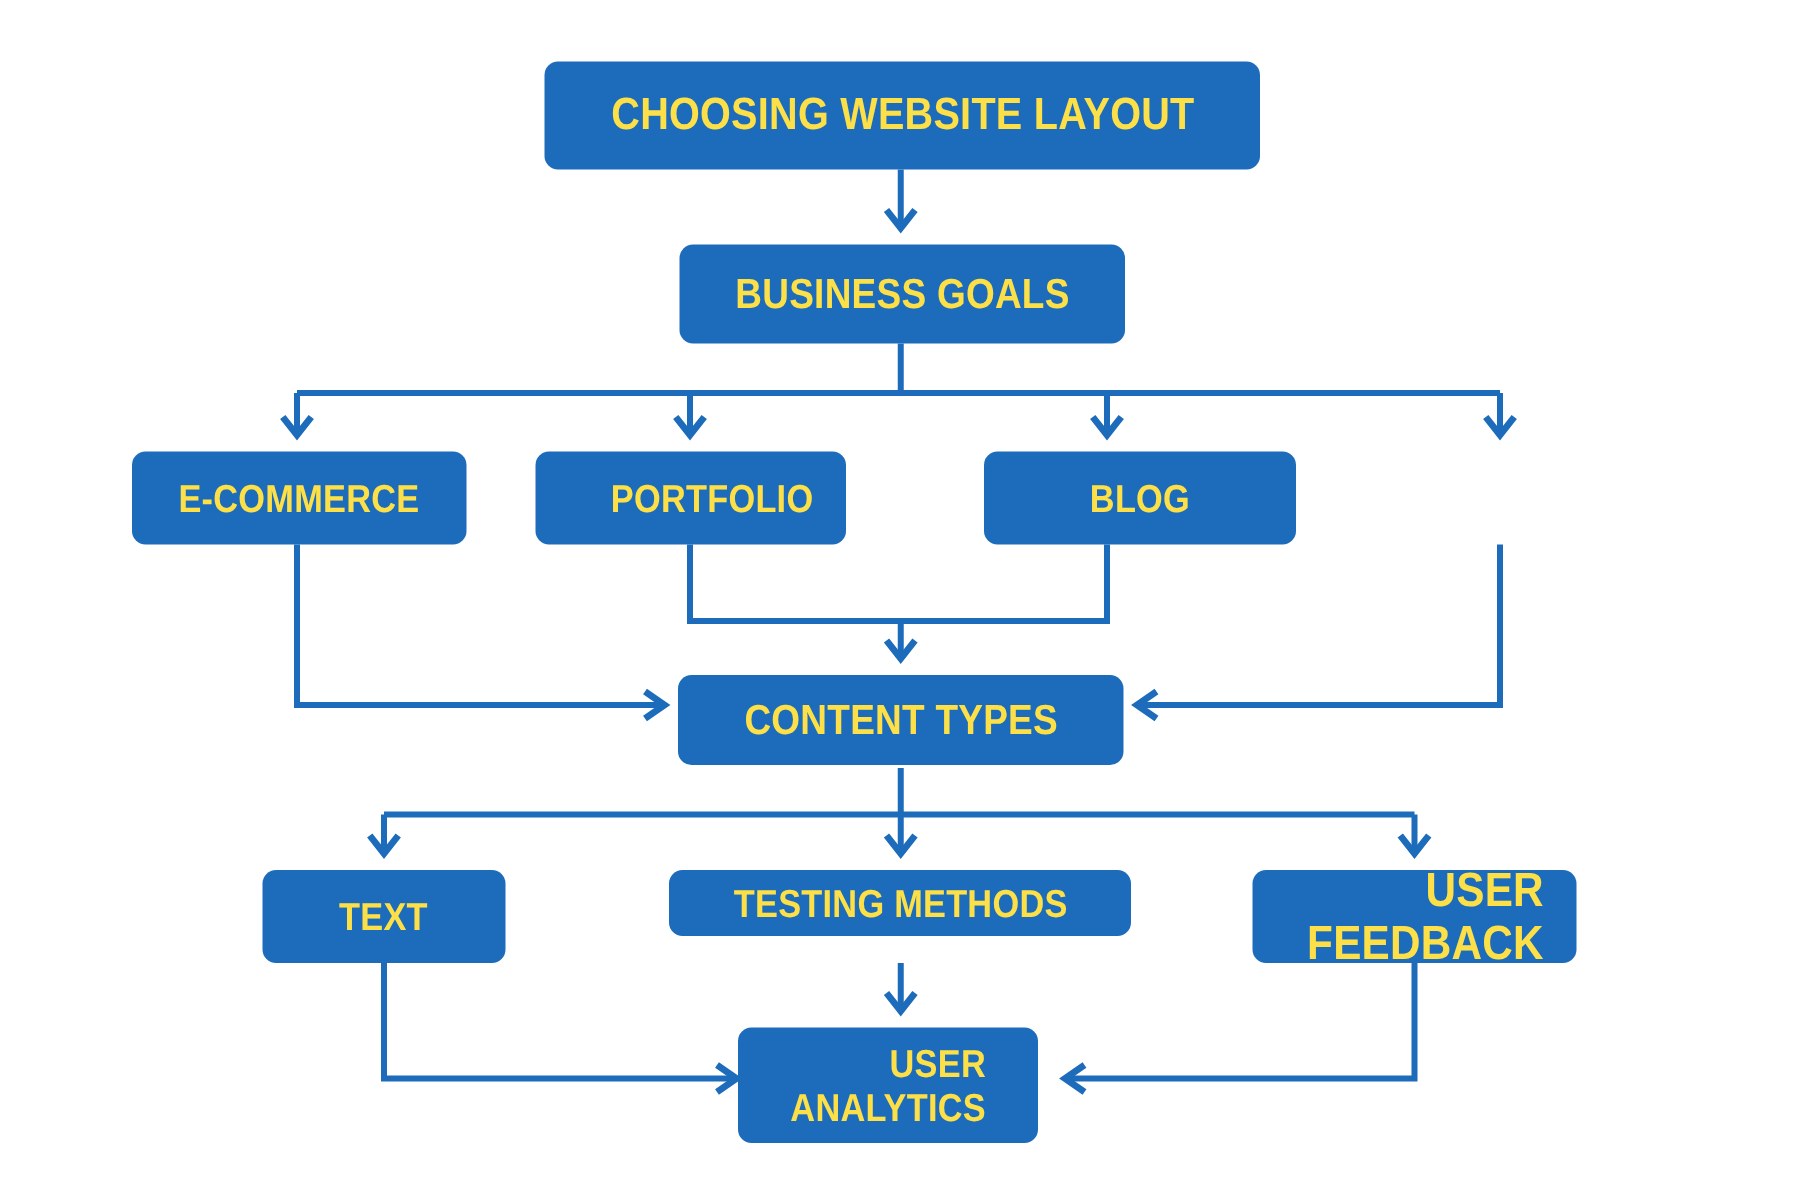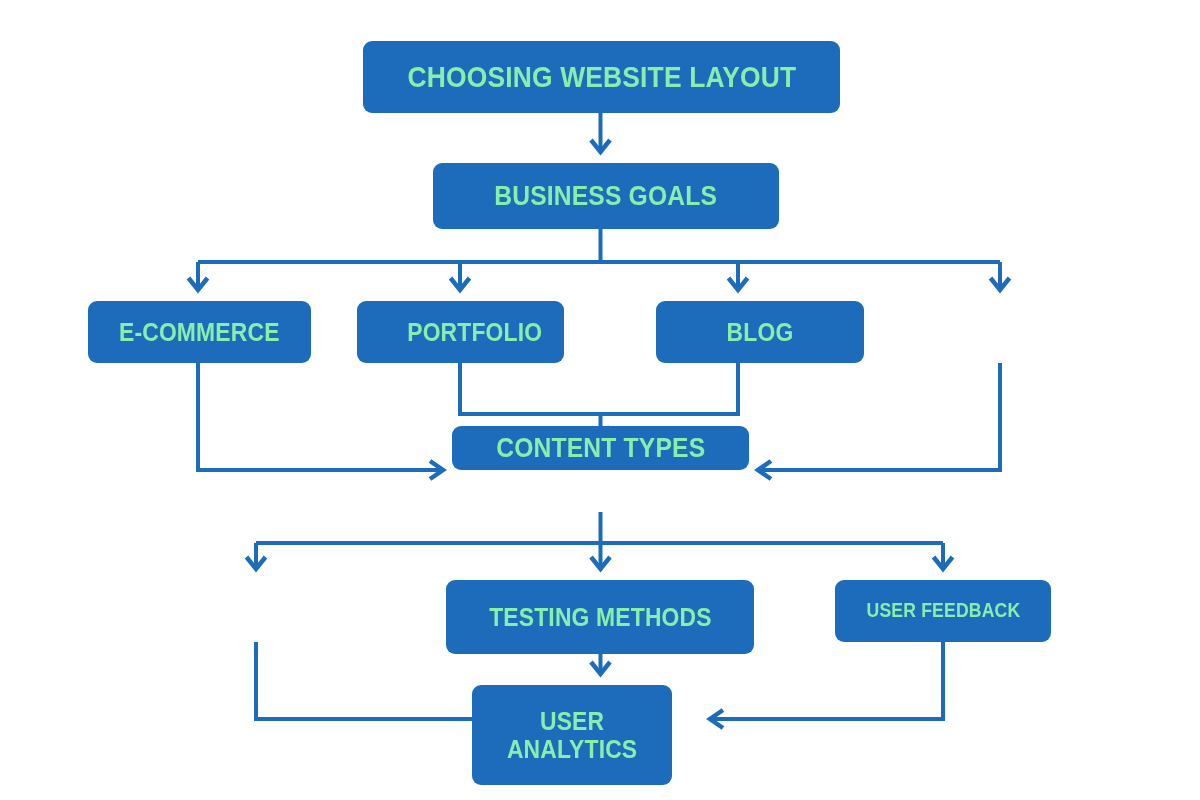--- a/index.html
+++ b/index.html
@@ -26,52 +26,52 @@
     height: 800px;
   }
   .node {
     position: absolute;
     box-sizing: border-box;
     background: #1d6cbb;
     border-radius: 9px;
     display: flex;
     align-items: center;
     justify-content: center;
-    text-align: center;
-    color: #86efac;
+    text-align: right;
+    color: #fde047;
     font-family: "Liberation Sans", sans-serif;
     font-weight: bold;
     letter-spacing: 0.2px;
     line-height: 1.08;
     z-index: 2;
     padding: 0 10px;
     -webkit-font-smoothing: antialiased;
   }
   .node .label {
     display: block;
     transform: scaleX(0.88);
     white-space: pre-line;
   }
 
   
   .n-root      { left: 363px;  top: 41px;  width: 477px; height: 72px;  font-size: 30px; }
-  .n-goals     { left: 433px;  top: 163px; width: 346px; height: 66px;  font-size: 28px; }
+  .n-goals     { left: 453px;  top: 163px; width: 297px; height: 66px;  font-size: 28px; }
 
   .n-ecom      { left: 88px;   top: 301px; width: 223px; height: 62px;  font-size: 26px; }
   .n-portfolio { left: 357px;  top: 301px; width: 207px; height: 62px;  font-size: 26px; padding-left: 39px; }
   .n-blog      { left: 633px;  top: 301px; width: 208px; height: 62px;  font-size: 26px; margin-left: 23px; }
   .n-lead      { left: 887px;  top: 301px; width: 225px; height: 62px;  font-size: 26px; }
 
-  .n-content   { left: 452px;  top: 426px; width: 297px; height: 44px;  font-size: 28px; }
+  .n-content   { left: 452px;  top: 450px; width: 297px; height: 60px;  font-size: 28px; }
 
   .n-text      { left: 175px;  top: 580px; width: 162px; height: 62px;  font-size: 26px; }
-  .n-testing   { left: 446px;  top: 580px; width: 308px; height: 74px;  font-size: 26px; }
-  .n-feedback  { left: 835px;  top: 580px; width: 216px; height: 62px;  font-size: 20px; }
+  .n-testing   { left: 446px;  top: 580px; width: 308px; height: 44px;  font-size: 26px; }
+  .n-feedback  { left: 835px;  top: 580px; width: 216px; height: 62px;  font-size: 32px; }
 
-  .n-analytics { left: 472px;  top: 685px; width: 200px; height: 100px; font-size: 26px; }
+  .n-analytics { left: 492px;  top: 685px; width: 200px; height: 77px; font-size: 26px; }
 </style>
 </head>
 <body>
 
 <div id="canvas">
 
   <svg id="connectors" viewBox="0 0 1200 800" aria-hidden="true">
     <g fill="none" stroke="#1d6cbb" stroke-width="4" stroke-linecap="butt" stroke-linejoin="miter">
 
       <path d="M600.5,113 L600.5,150"></path>
@@ -137,20 +137,23 @@
 
   <div class="node n-blog">
     <span class="label">BLOG</span>
   </div>
 
 
   <div class="node n-content">
     <span class="label">CONTENT TYPES</span>
   </div>
 
+  <div class="node n-text">
+    <span class="label">TEXT</span>
+  </div>
 
   <div class="node n-testing">
     <span class="label">TESTING METHODS</span>
   </div>
 
   <div class="node n-feedback">
     <span class="label">USER FEEDBACK</span>
   </div>
 
   <div class="node n-analytics">

